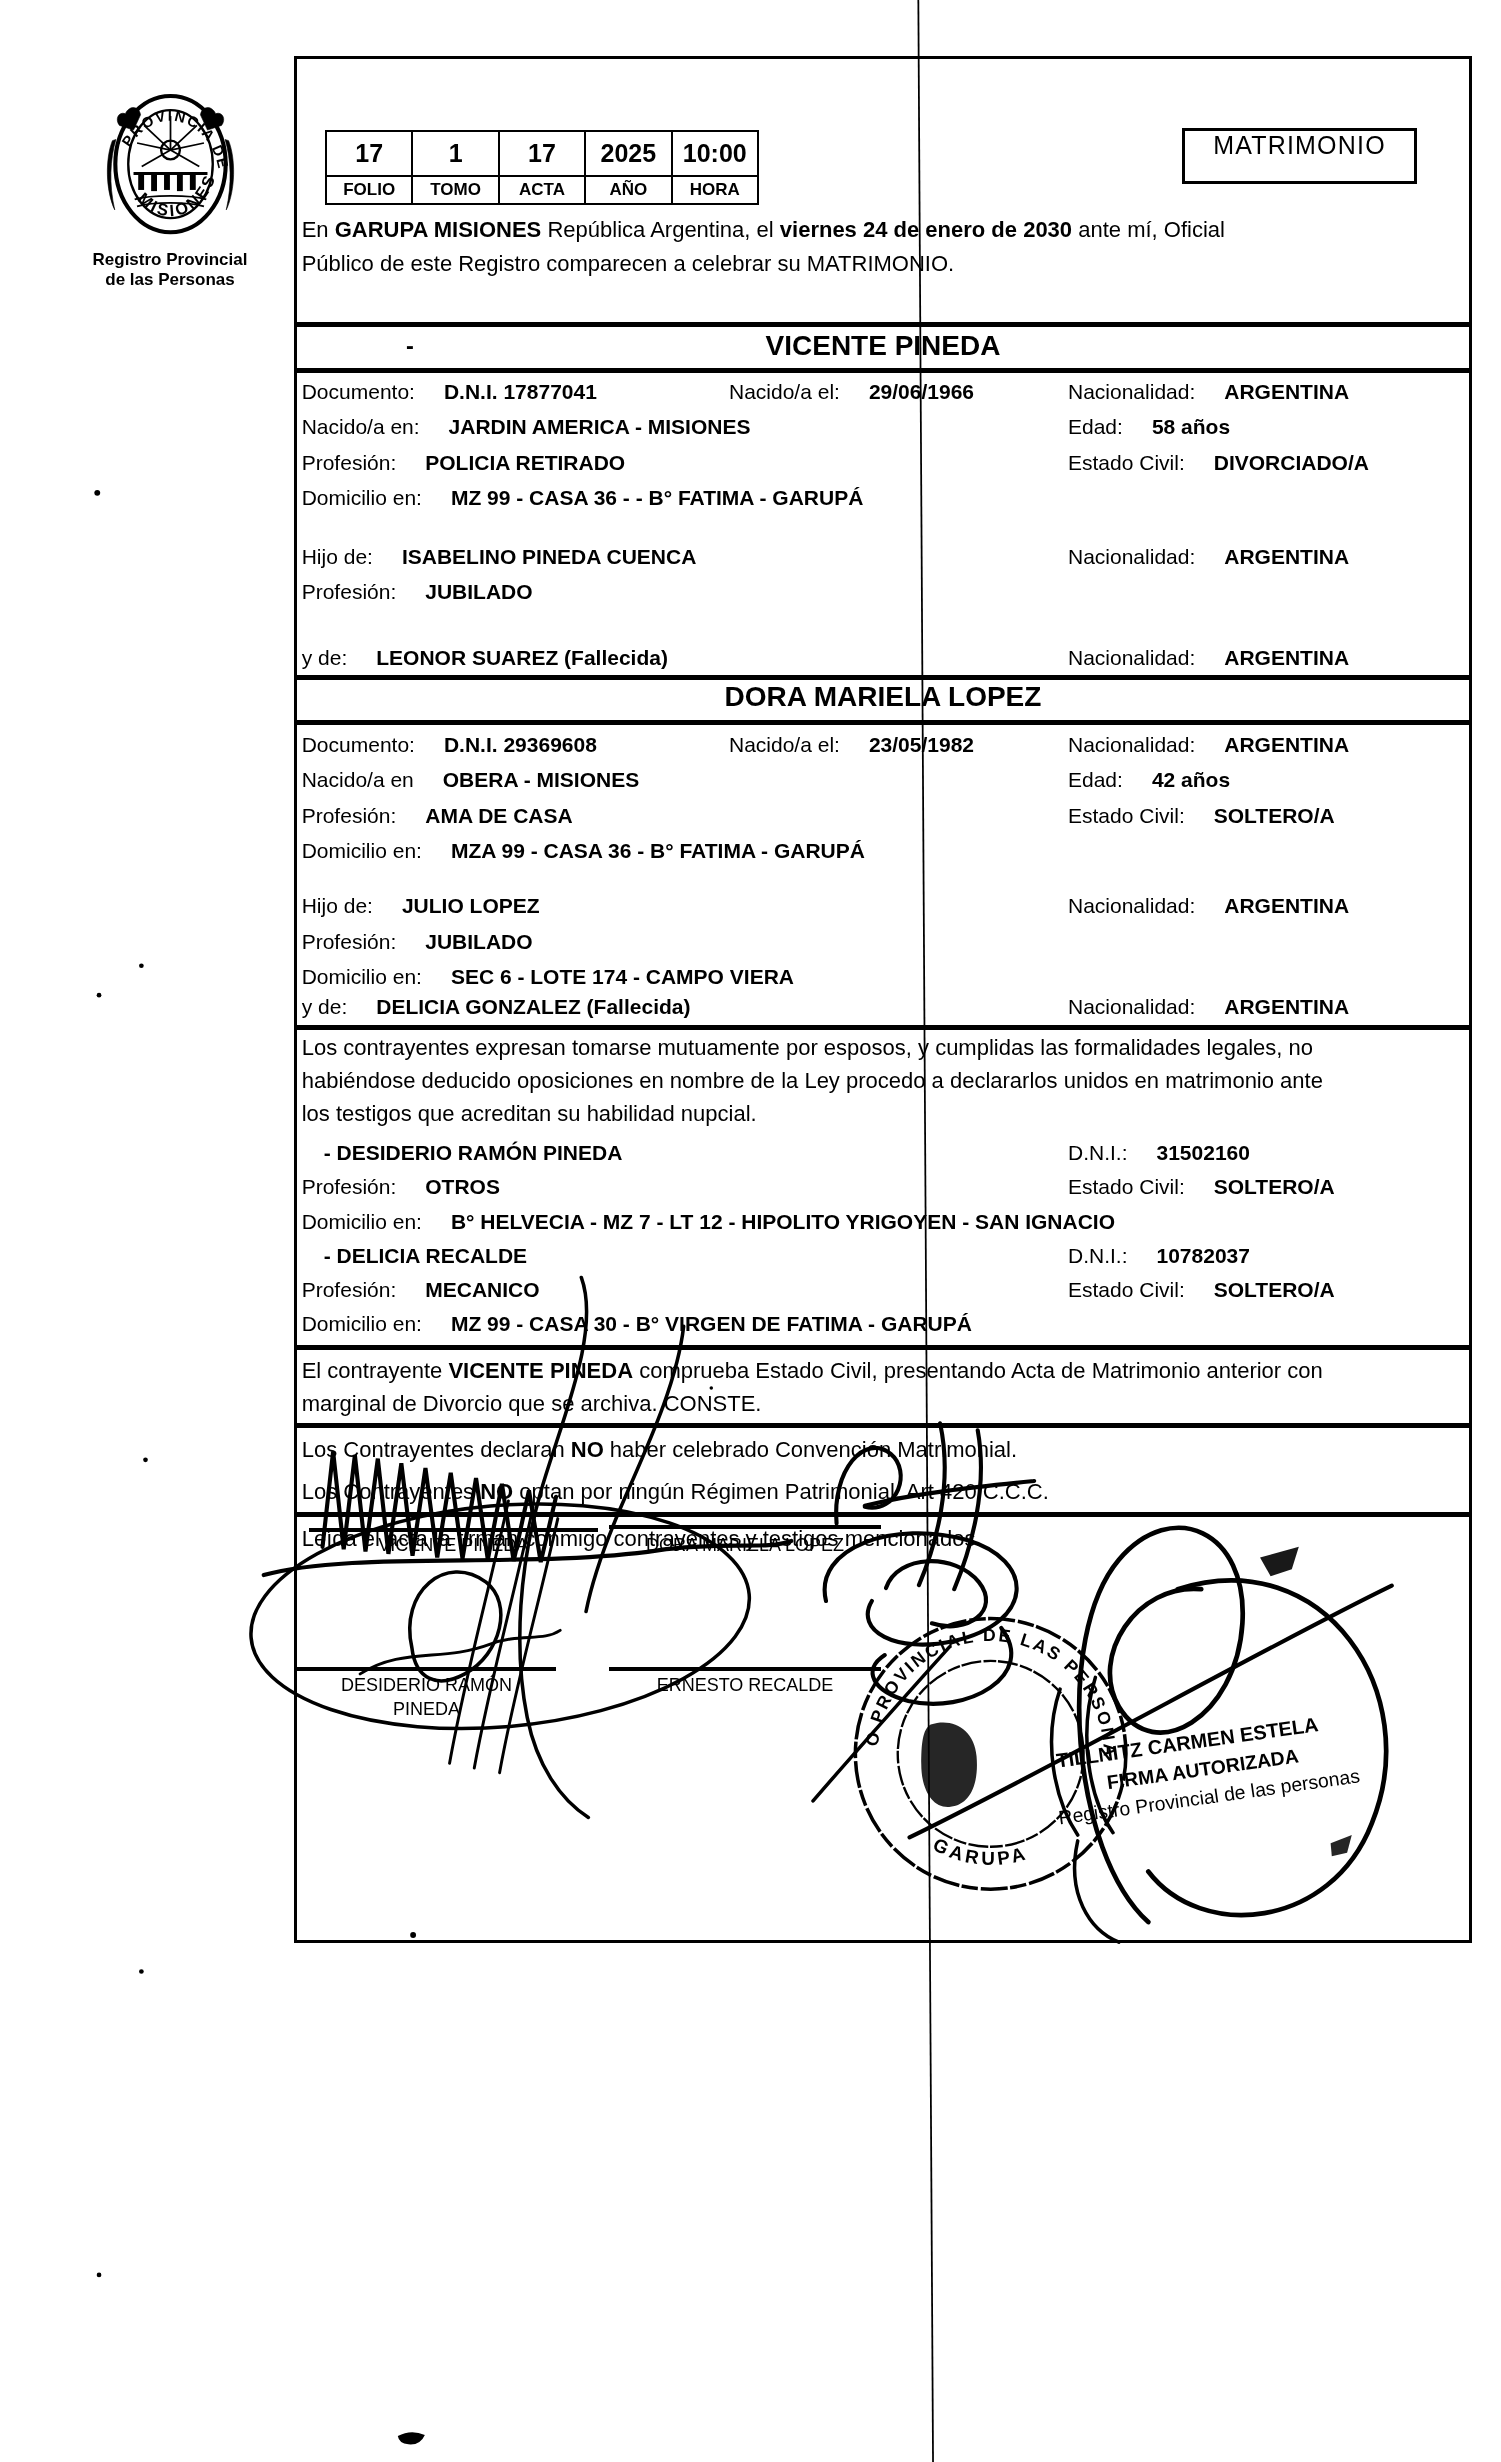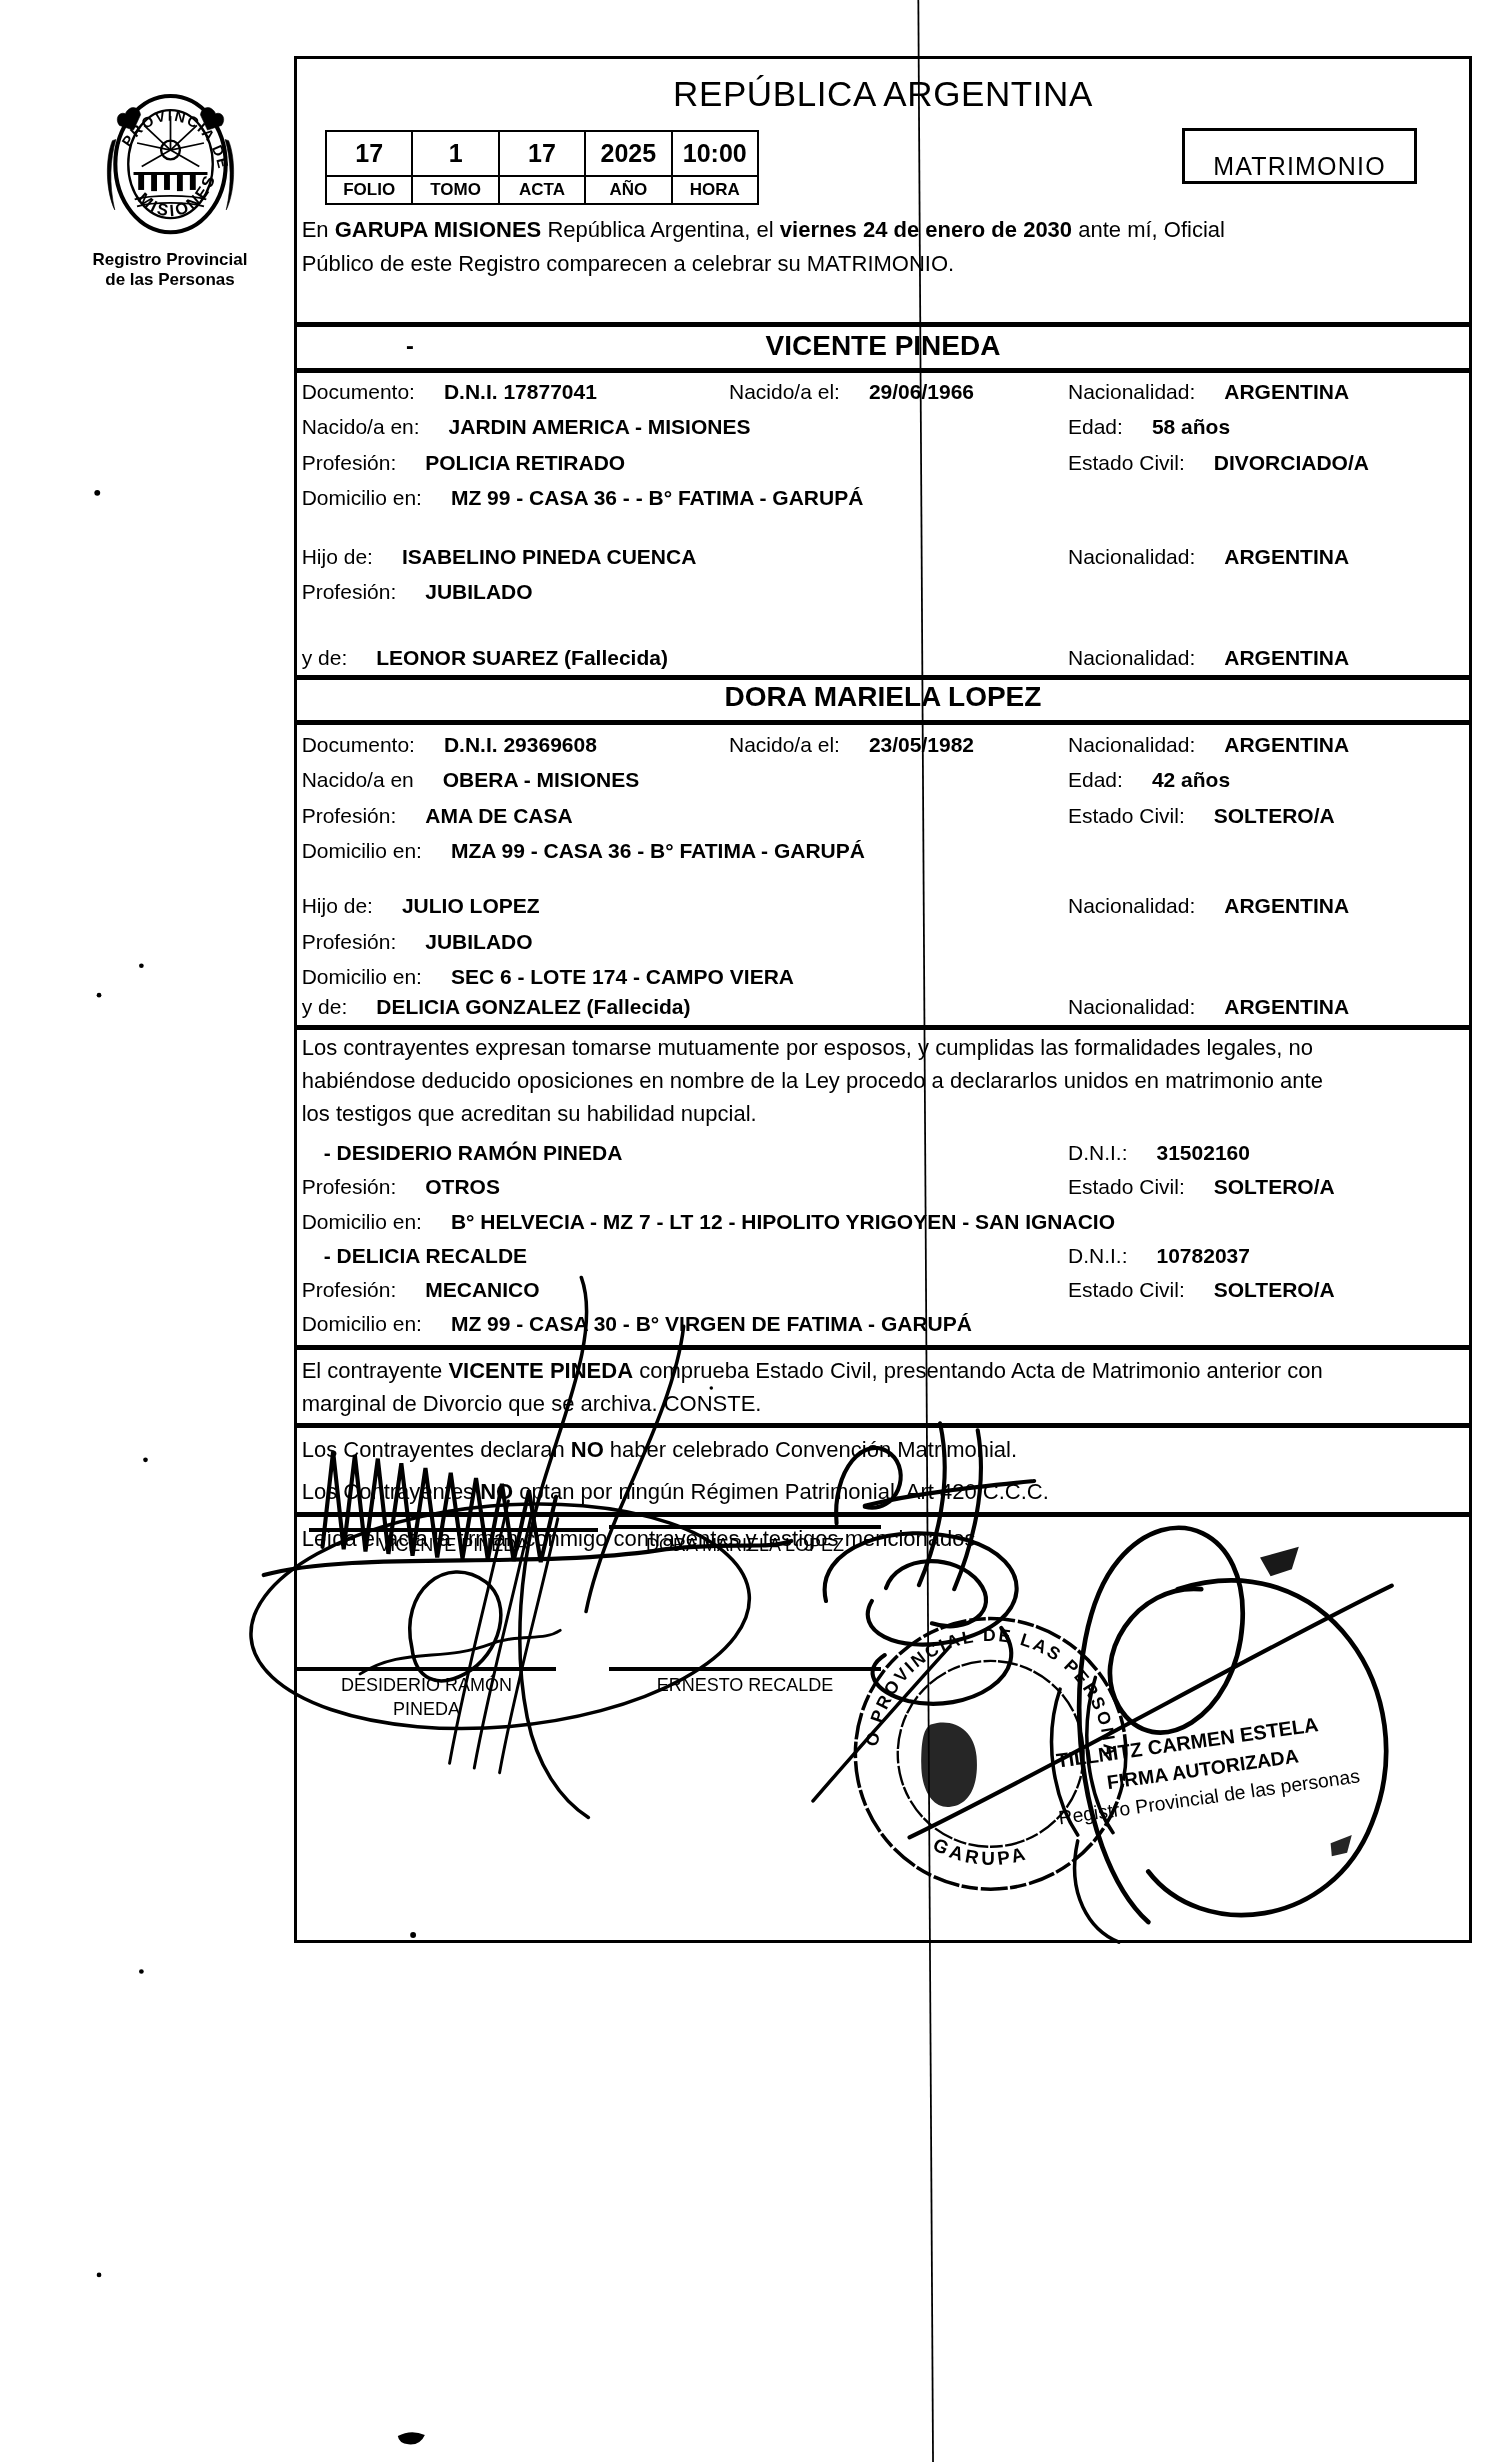--- a/index.html
+++ b/index.html
@@ -12,21 +12,21 @@
   .frame{position:absolute;left:294px;top:56px;width:1178px;height:1887px;
          border:3.5px solid #000;box-sizing:border-box;overflow:hidden;background:#fff;}
   .doc-title{position:absolute;left:0;top:15.3px;width:100%;text-align:center;
              font-size:35px;letter-spacing:0.6px;white-space:nowrap;}
   
   .meta-table{position:absolute;left:28px;top:71px;width:434px;border-collapse:collapse;}
   .meta-table td{border:2.4px solid #000;text-align:center;width:20%;}
   .meta-table .mv td{height:41px;font-size:25px;}
   .meta-table .ml td{height:23.5px;font-size:17px;font-weight:bold;}
   .type-box{position:absolute;left:885px;top:69px;width:235px;height:56px;border:3.5px solid #000;
-            box-sizing:border-box;display:flex;align-items:flex-end;justify-content:center;
+            box-sizing:border-box;display:flex;align-items:flex-start;justify-content:center;
             font-size:25px;letter-spacing:1.2px;}
   
   .tline{position:absolute;left:4.7px;white-space:nowrap;font-size:22px;}
   .hr{position:absolute;left:0;width:100%;height:5.3px;background:#000;}
   .sec-name{position:absolute;left:0;width:100%;text-align:center;font-size:28px;font-weight:bold;
             white-space:nowrap;}
   .sec-dash{position:absolute;left:109px;font-size:23.5px;font-weight:bold;}
   .trow{position:absolute;left:0;width:100%;height:27px;font-size:21px;padding-left:44px;}
   .trow .cell{position:absolute;white-space:nowrap;}
   .lbl{margin-right:7px;}
@@ -86,21 +86,20 @@
       <textPath href="#seal-bot" startOffset="22%">MISIONES</textPath>
     </text>
   </svg>
   <div class="side-label">
     <div>Registro Provincial</div>
     <div>de las Personas</div>
   </div>
 
   <div class="frame">
 
-    <div class="doc-title">REPÚBLICA ARGENTINA</div>
 
     <table class="meta-table">
       <tbody>
           <tr class="mv">
         <td class="val">17</td>
         <td class="val">1</td>
         <td class="val">17</td>
         <td class="val">2025</td>
         <td class="val">10:00</td>
       </tr>

